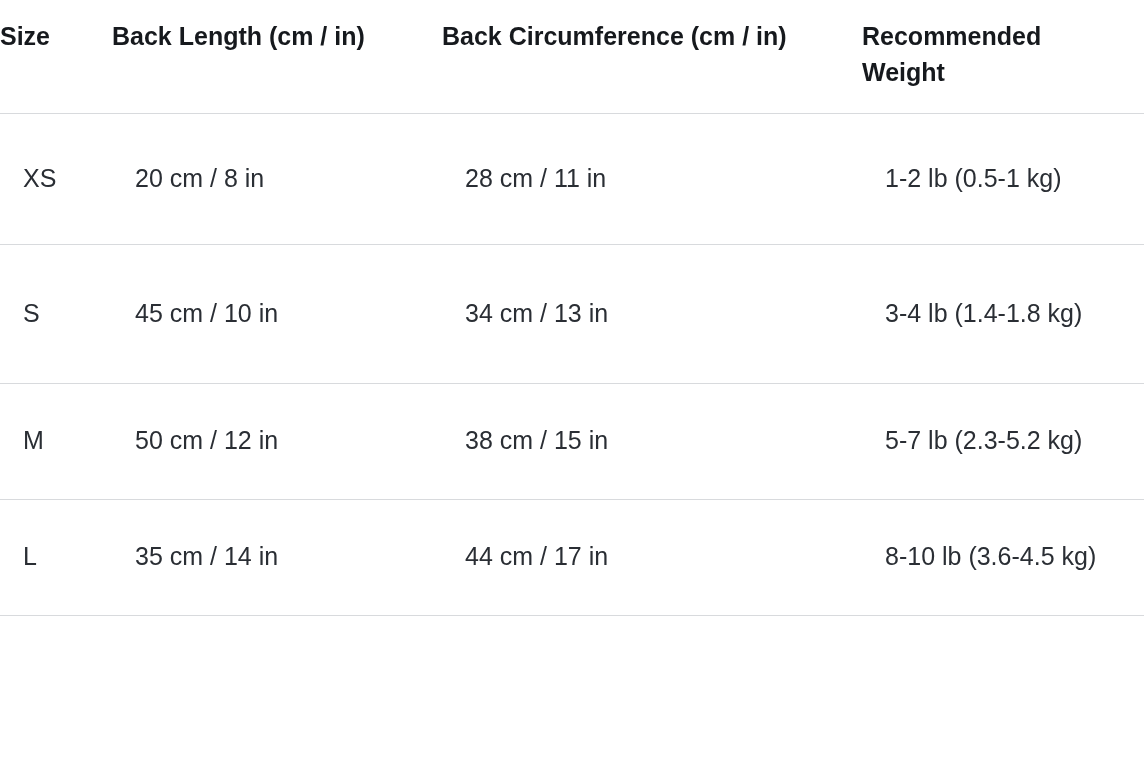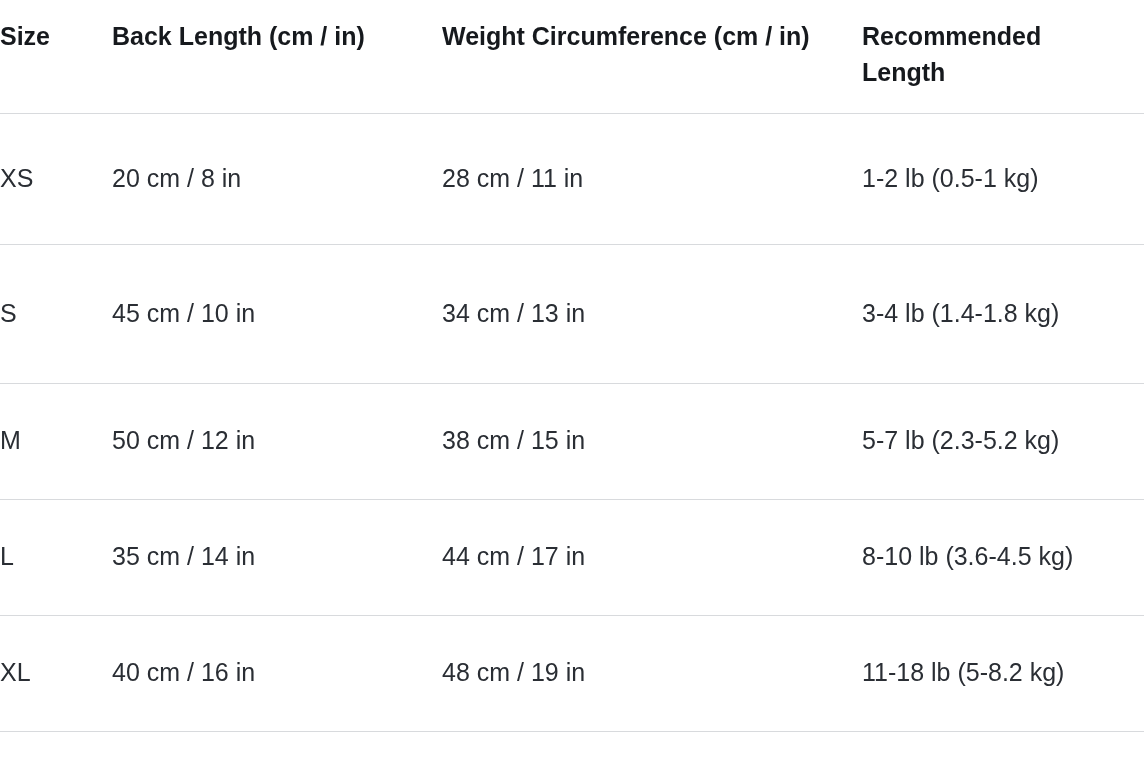--- a/index.html
+++ b/index.html
@@ -59,20 +59,21 @@
   tbody tr.r3 td { height: 115px; }
   tbody tr.r4 td { height: 115px; }
 
   tbody td.col-size { padding-left: 0; }
   tbody td.col-back { padding-left: 0; }
 
   .cell-inner {
     display: block;
     white-space: normal;
     word-break: normal;
+    padding-left: 23px;
   }
   thead th .hdr-inner { display: block; }
 
   
   thead th.c1-h, tbody td.c1-c { padding-left: 0; }
 </style>
 </head>
 <body>
 
 <div class="sheet">
@@ -85,24 +86,24 @@
     </colgroup>
     <thead>
       <tr>
         <th class="first">
           <span class="hdr-inner">Size</span>
         </th>
         <th class="c1-h">
           <span class="hdr-inner">Back Length (cm / in)</span>
         </th>
         <th>
-          <span class="hdr-inner">Weight Circumference (cm / in)</span>
+          <span class="hdr-inner">Back Circumference (cm / in)</span>
         </th>
         <th>
-          <span class="hdr-inner">Recommended Length</span>
+          <span class="hdr-inner">Recommended Weight</span>
         </th>
       </tr>
     </thead>
     <tbody>
       <tr class="r0">
         <td class="col-size">
           <span class="cell-inner">XS</span>
         </td>
         <td class="col-back c1-c">
           <span class="cell-inner">20 cm / 8 in</span>
@@ -149,29 +150,15 @@
         <td class="col-back c1-c">
           <span class="cell-inner">35 cm / 14 in</span>
         </td>
         <td>
           <span class="cell-inner">44 cm / 17 in</span>
         </td>
         <td>
           <span class="cell-inner">8-10 lb (3.6-4.5 kg)</span>
         </td>
       </tr>
-      <tr class="r4">
-        <td class="col-size">
-          <span class="cell-inner">XL</span>
-        </td>
-        <td class="col-back c1-c">
-          <span class="cell-inner">40 cm / 16 in</span>
-        </td>
-        <td>
-          <span class="cell-inner">48 cm / 19 in</span>
-        </td>
-        <td>
-          <span class="cell-inner">11-18 lb (5-8.2 kg)</span>
-        </td>
-      </tr>
     </tbody>
   </table>
 </div>
 
 </body></html>

